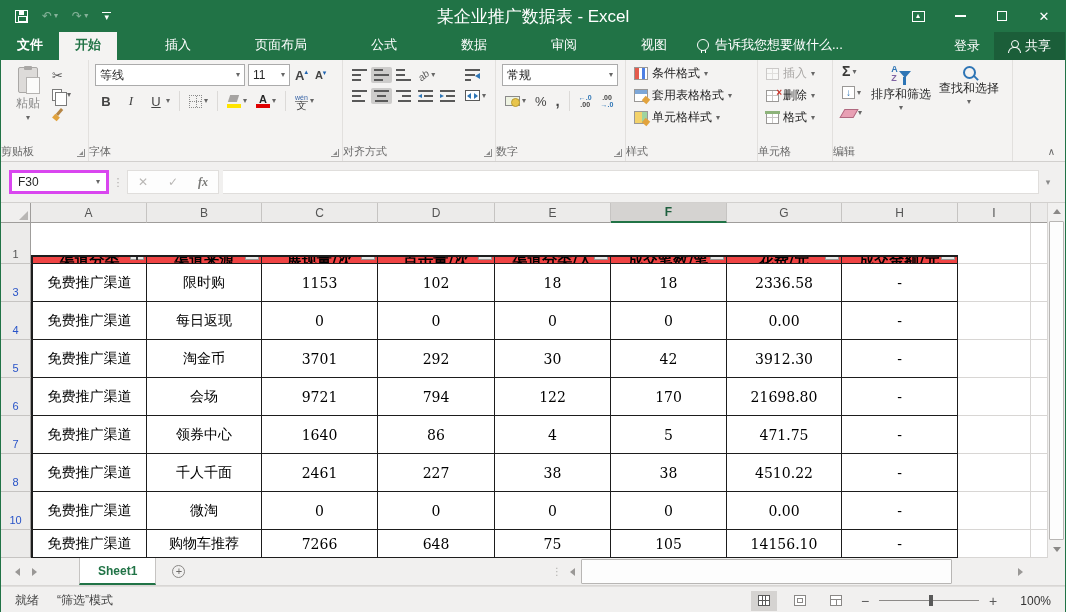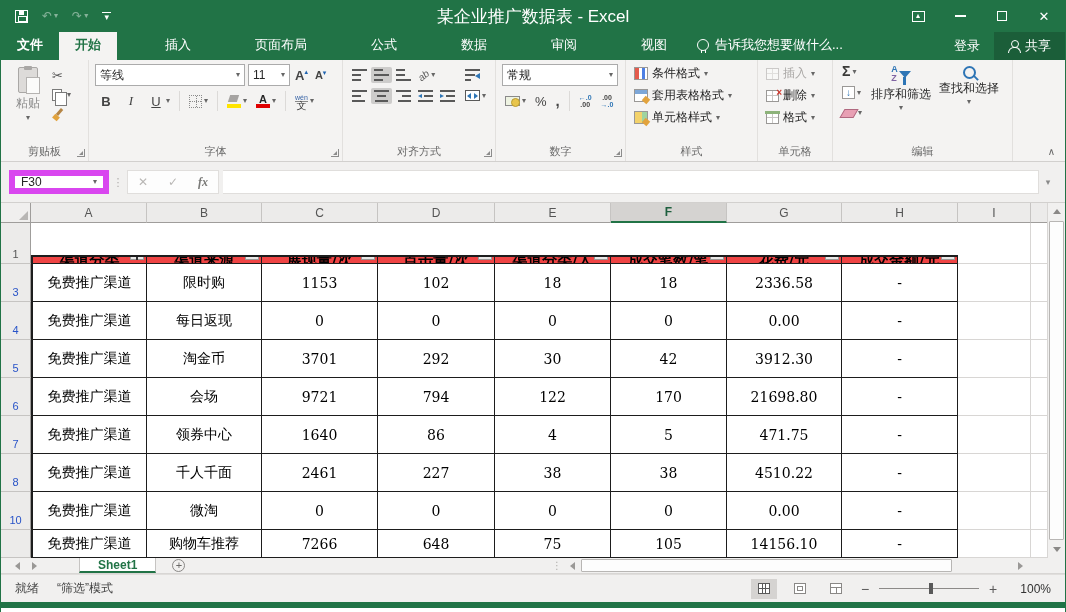--- a/index.html
+++ b/index.html
@@ -37,21 +37,21 @@
   .tab-right{margin-left:auto;display:flex;align-items:center;height:100%;}
   .signin{padding:0 14px;font-size:13px;}
   .share{display:flex;align-items:center;gap:5px;background:rgba(0,0,0,.18);height:100%;padding:0 14px;font-size:13px;}
   .icon-person{width:12px;height:12px;position:relative;}
   .icon-person::before{content:"";position:absolute;top:0;left:3px;width:6px;height:6px;border:1.3px solid #fff;border-radius:50%;}
   .icon-person::after{content:"";position:absolute;bottom:-1px;left:0;width:11px;height:5px;border:1.3px solid #fff;border-bottom:none;border-radius:6px 6px 0 0;}
 
   
   .ribbon{height:102px;background:#f4f3f2;border-bottom:1px solid #d2d0ce;display:flex;position:relative;flex:0 0 auto;}
   .rgroup{position:relative;border-right:1px solid #e2e0de;padding:4px 4px 18px 6px;flex:0 0 auto;}
-  .rg-label{position:absolute;bottom:2px;left:0;right:0;text-align:center;font-size:11px;color:#696969;}
+  .rg-label{position:absolute;bottom:2px;left:0;right:0;text-align:left;font-size:11px;color:#696969;}
   .dlg{position:absolute;right:3px;bottom:4px;width:8px;height:8px;border-right:1px solid #8c8c8c;border-bottom:1px solid #8c8c8c;}
   .dlg::before{content:"";position:absolute;right:1px;bottom:1px;width:0;height:0;border-left:4px solid transparent;border-bottom:4px solid #8c8c8c;}
   .dd{font-size:8px;color:#666;line-height:8px;}
   .mbtn{display:flex;align-items:center;gap:2px;padding:2px 3px;border-radius:2px;}
   .pressed{background:#cdcccb;}
 
   
   .g-clip{width:88px;display:flex;}
   .bigbtn{display:flex;flex-direction:column;align-items:center;width:42px;padding-top:3px;gap:2px;}
   .bigbtn .blabel{font-size:12px;color:#8a8a8a;}
@@ -150,21 +150,21 @@
   .azcol .a{color:#2e75b5;}
   .azcol .z{color:#8064a2;}
   .funnel-lg{width:0;height:0;border-left:6px solid transparent;border-right:6px solid transparent;border-top:7px solid #2e75b5;position:relative;display:inline-block;}
   .funnel-lg::after{content:"";position:absolute;left:-1.5px;top:-1px;width:3px;height:8px;background:#2e75b5;}
   .icon-magnifier{width:13px;height:13px;border:2px solid #2e75b5;border-radius:50%;position:relative;margin-top:3px;}
   .icon-magnifier::after{content:"";position:absolute;width:6px;height:2px;background:#2e75b5;transform:rotate(45deg);right:-5px;bottom:-2px;}
   .ribbon-collapse{position:absolute;right:10px;bottom:4px;color:#666;font-size:10px;}
 
   
   .formula-row{height:41px;background:#f1f0ef;border-bottom:1px solid #d2d0ce;display:flex;align-items:center;padding:0 8px 0 8px;gap:0;flex:0 0 auto;}
-  .namebox{width:100px;height:24px;background:#fff;border:6px solid #d946ef;display:flex;align-items:center;padding:0 6px;font-size:12px;color:#262626;}
+  .namebox{width:100px;height:24px;background:#fff;border:3px solid #d946ef;display:flex;align-items:center;padding:0 6px;font-size:12px;color:#262626;}
   .namebox .dd{margin-left:auto;}
   .fsplit{width:18px;text-align:center;color:#b0aeac;font-size:11px;}
   .fbtns{height:24px;background:#fdfdfd;border:1px solid #e0dedc;display:flex;align-items:center;}
   .fbtn-i{width:30px;text-align:center;color:#b9b7b5;font-size:12px;}
   .fbtn-i.fx{color:#7a7a78;font-style:italic;font-family:"Liberation Serif",serif;font-weight:bold;}
   .formula-input{flex:1;height:24px;background:#fff;border:1px solid #e0dedc;border-left:none;margin-left:4px;}
   .fexpand{width:18px;text-align:center;color:#8a8a8a;font-size:9px;}
 
   
   .sheet{display:flex;flex:0 0 auto;height:355px;background:#fff;}
@@ -185,21 +185,21 @@
   .fbtn .funnel::after{content:"";position:absolute;left:-1px;top:-1px;width:2px;height:6px;background:#333;}
 
   
   .vscroll{width:18px;background:#f1f0ef;border-left:1px solid #d8d6d4;display:flex;flex-direction:column;}
   .sbtn{height:17px;display:flex;align-items:center;justify-content:center;background:#f1f0ef;}
   .tri-up{width:0;height:0;border-left:4px solid transparent;border-right:4px solid transparent;border-bottom:5px solid #8a8886;}
   .tri-down{width:0;height:0;border-left:4px solid transparent;border-right:4px solid transparent;border-top:5px solid #8a8886;}
   .vthumb{flex:1;margin:1px 1px;background:#fdfdfd;border:1px solid #b8b6b4;border-radius:1px;}
 
   
-  .sheetbar{height:16px;background:#f1f0ef;border-bottom:1px solid #d8d6d4;display:flex;align-items:stretch;font-size:12px;flex:0 0 auto;}
+  .sheetbar{height:28px;background:#f1f0ef;border-bottom:1px solid #d8d6d4;display:flex;align-items:stretch;font-size:12px;flex:0 0 auto;}
   .nav-arrows{display:flex;align-items:center;gap:12px;padding:0 14px;}
   .tri-left{width:0;height:0;border-top:4px solid transparent;border-bottom:4px solid transparent;border-right:5px solid #9a9896;}
   .tri-right{width:0;height:0;border-top:4px solid transparent;border-bottom:4px solid transparent;border-left:5px solid #9a9896;}
   .sheettab{background:#fff;border-left:1px solid #c6c4c2;border-right:1px solid #c6c4c2;border-bottom:2px solid var(--accent);color:var(--accent);font-weight:bold;display:flex;align-items:center;padding:0 18px;margin-left:28px;}
   .addsheet{display:flex;align-items:center;padding:0 16px;}
   .icon-plus-circle{width:13px;height:13px;border:1px solid #8a8886;border-radius:50%;color:#6a6866;font-size:11px;line-height:11px;text-align:center;}
   .hs-split{width:14px;display:flex;align-items:center;justify-content:center;color:#b0aeac;font-size:10px;margin-left:auto;}
   .hscroll{width:465px;display:flex;align-items:center;}
   .hbtn{width:17px;height:100%;display:flex;align-items:center;justify-content:center;}
   .htrack{flex:1;height:100%;position:relative;background:#f1f0ef;}

